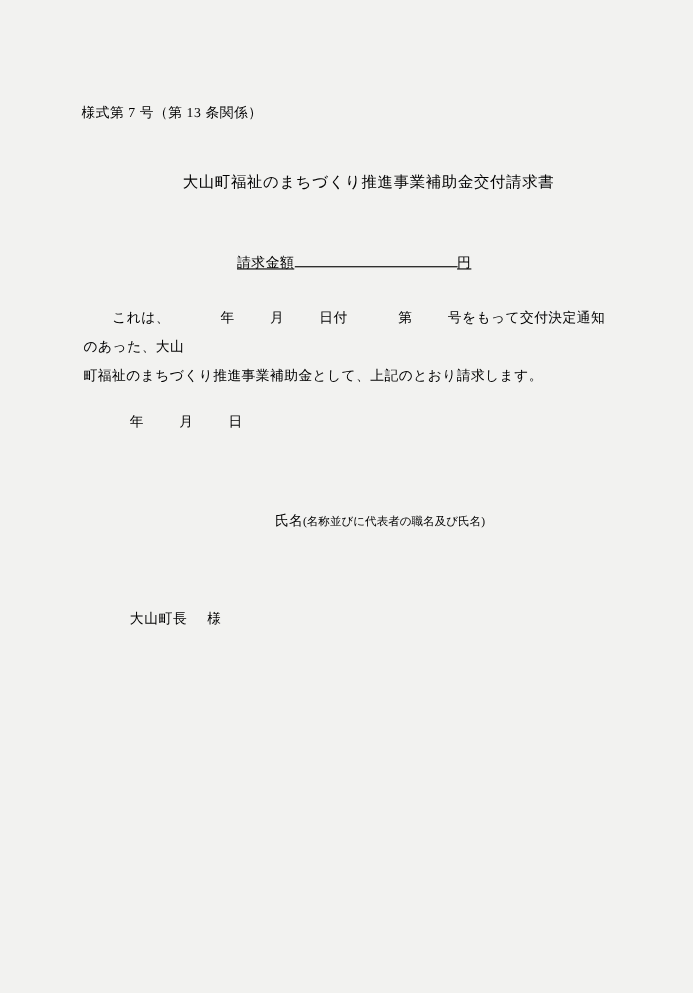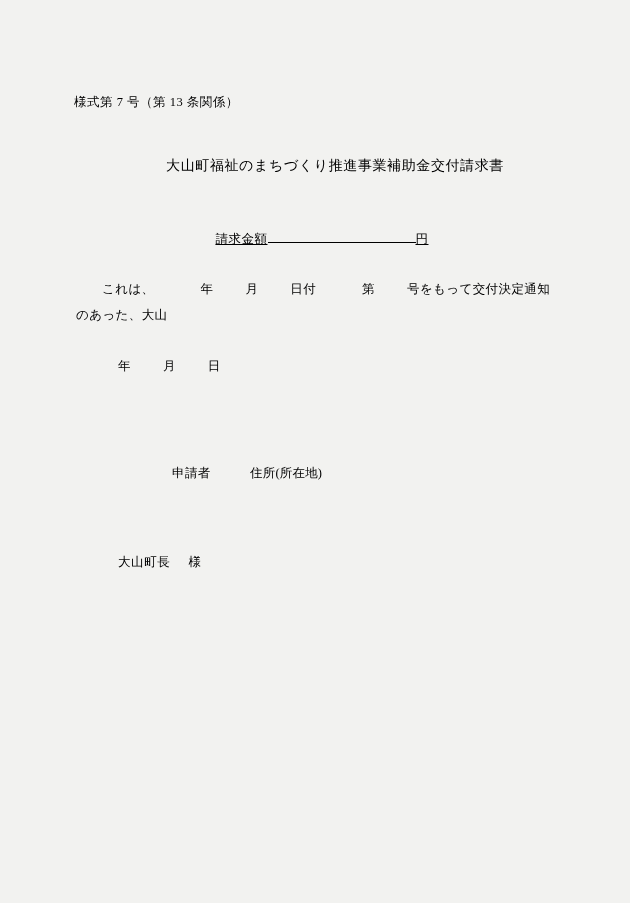--- a/index.html
+++ b/index.html
@@ -81,21 +81,21 @@
   .body-text .indent {
     display: inline-block;
     width: 26px;
   }
   .gap-lg { display: inline-block; width: 46px; }
   .gap-md { display: inline-block; width: 32px; }
 
   .date-line {
     position: absolute;
     left: 118px;
-    top: 358px;
+    top: 375px;
     font-size: 12.5px;
     letter-spacing: 0.4px;
     white-space: nowrap;
   }
 
   .applicant-block {
     position: absolute;
     left: 172px;
     top: 459px;
     font-size: 12.5px;
@@ -135,30 +135,30 @@
 
   <div class="form-number">様式第 7 号（第 13 条関係）</div>
 
   <div class="doc-title">大山町福祉のまちづくり推進事業補助金交付請求書</div>
 
   <div class="amount-line">
     <span class="amount-label">請求金額</span><span class="amount-blank"></span><span class="amount-unit">円</span>
   </div>
 
   <div class="body-text">
-    <span class="indent"></span><span>これは、</span><span class="gap-lg"></span><span>年</span><span class="gap-md"></span><span>月</span><span class="gap-md"></span><span>日付</span><span class="gap-lg"></span><span>第</span><span class="gap-md"></span><span>号をもって交付決定通知のあった、大山</span><br>
+    <span class="indent"></span><span>これは、</span><span class="gap-lg"></span><span>年</span><span class="gap-md"></span><span>月</span><span class="gap-md"></span><span>日付</span><span class="gap-lg"></span><span>第</span><span class="gap-md"></span><span>号をもって交付決定通知のあった、大山</span><br><span>町福祉のまちづくり推進事業補助金として、上記のとおり請求します。</span>
   </div>
 
   <div class="date-line">
     <span>年</span><span class="gap-md"></span><span>月</span><span class="gap-md"></span><span>日</span>
   </div>
 
   <div class="applicant-block">
     <span class="applicant-row">
-      <span class="applicant-label">申請者</span><span class="applicant-value">住所(所在地)</span>
+      <span class="applicant-label"></span><span class="applicant-value">氏名</span><span class="small-note">(名称並びに代表者の職名及び氏名)</span>
     </span>
   </div>
 
   <div class="mayor-line">
     <span>大山町長</span><span class="mayor-gap"></span><span>様</span>
   </div>
 
 </div>
 
 </body></html>

